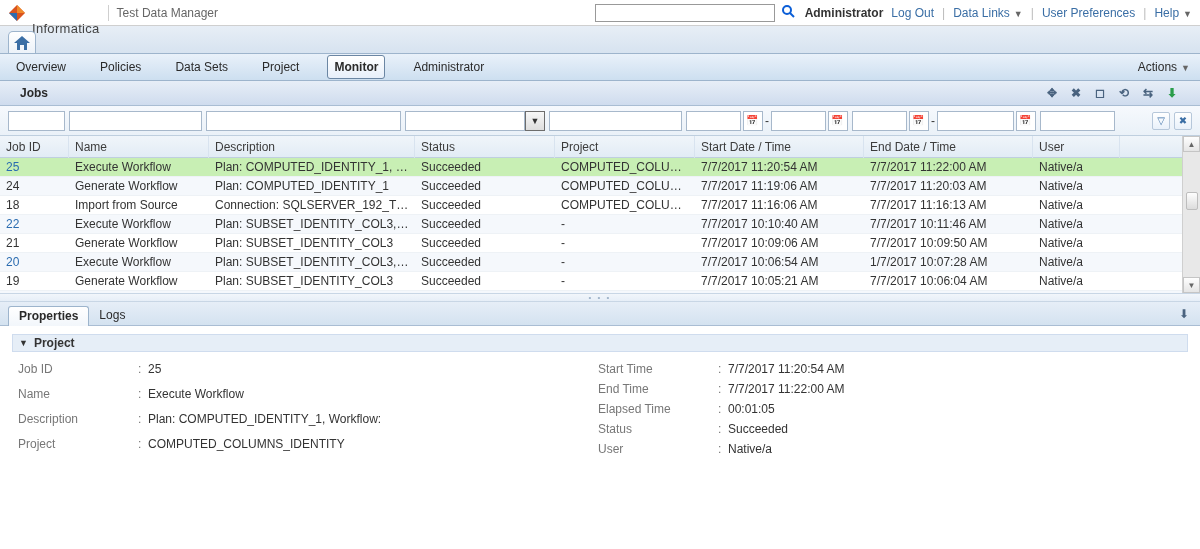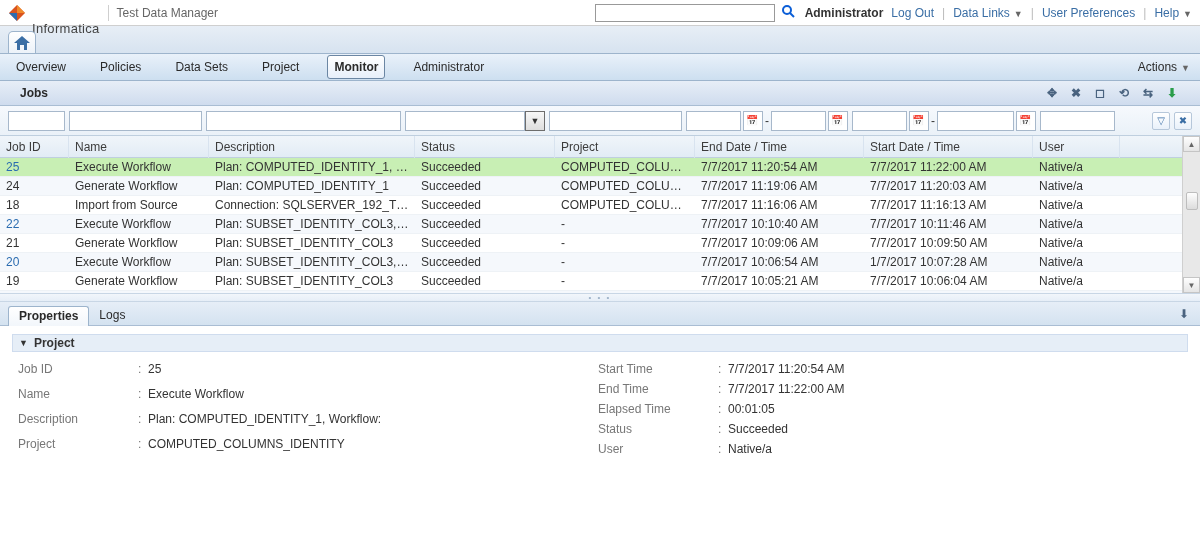--- a/index.html
+++ b/index.html
@@ -199,22 +199,22 @@
 </div>
 
 <div class="grid-wrap">
   <div class="grid-cols">
     <div class="grid-head">
       <div>Job ID</div>
       <div>Name</div>
       <div>Description</div>
       <div>Status</div>
       <div>Project</div>
+      <div>Start Date / Time</div>
       <div>End Date / Time</div>
-      <div>Start Date / Time</div>
       <div>User</div>
     </div>
     <div class="grid-body" id="grid-body">
         <div class="row striped selected">
           <div><span class="cell-link">25</span></div>
           <div>Execute Workflow</div>
           <div>Plan: COMPUTED_IDENTITY_1, W…</div>
           <div>Succeeded</div>
           <div>COMPUTED_COLUMN…</div>
           <div>7/7/2017 11:20:54 AM</div>

